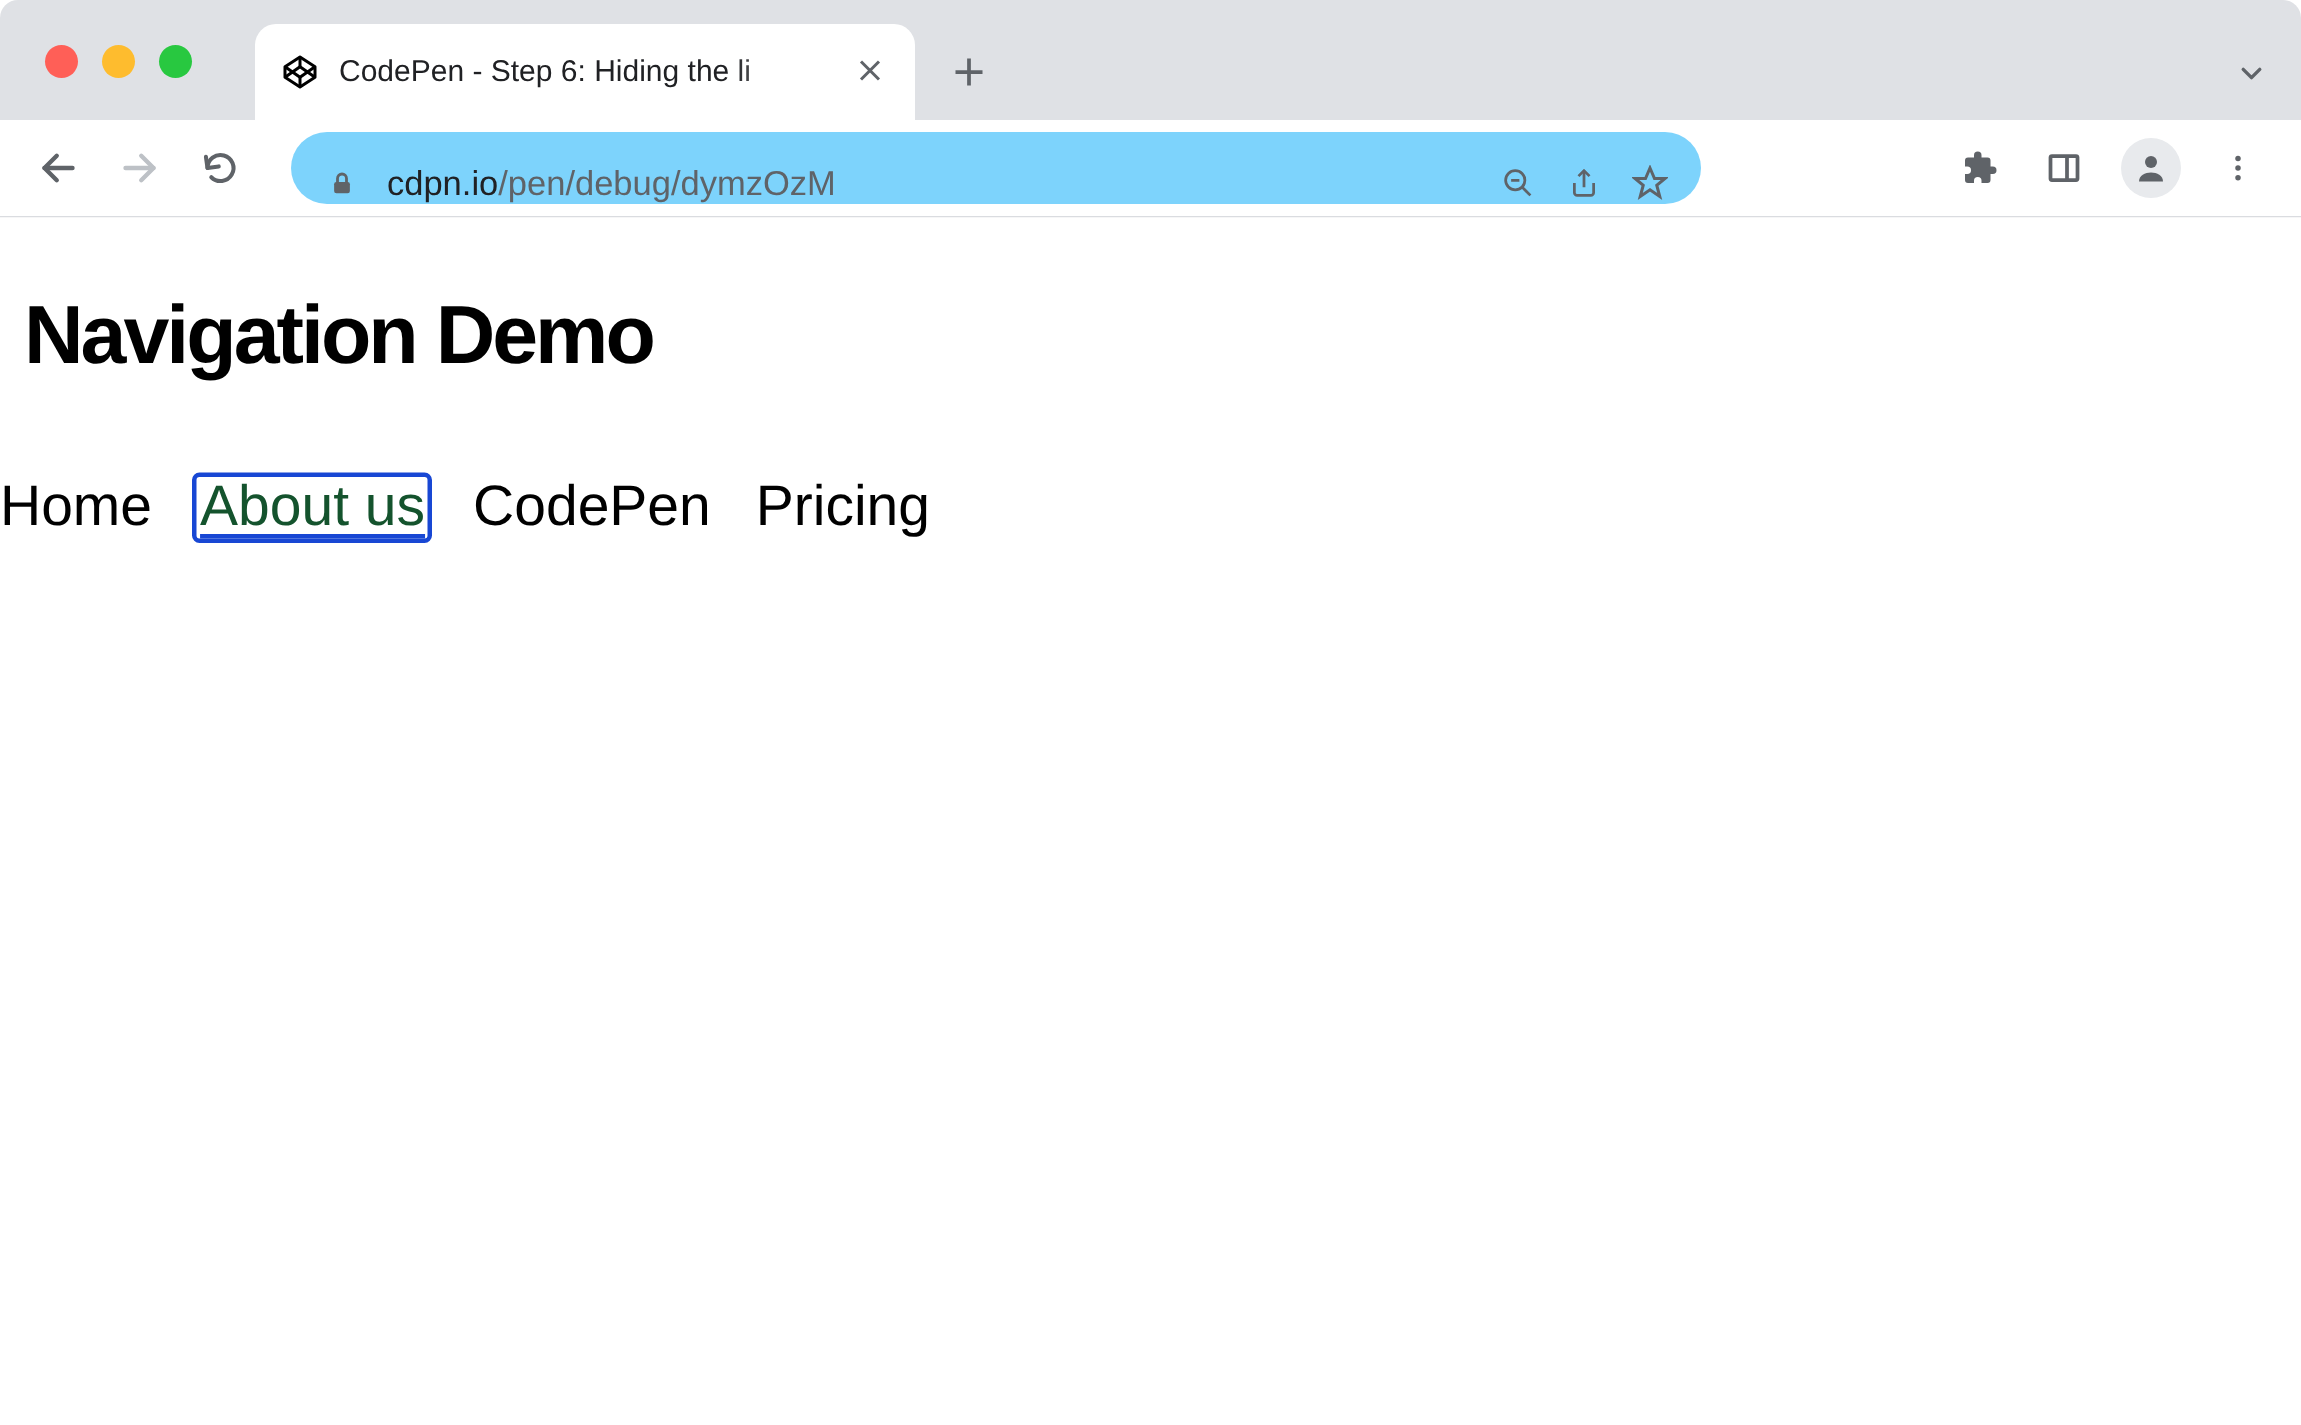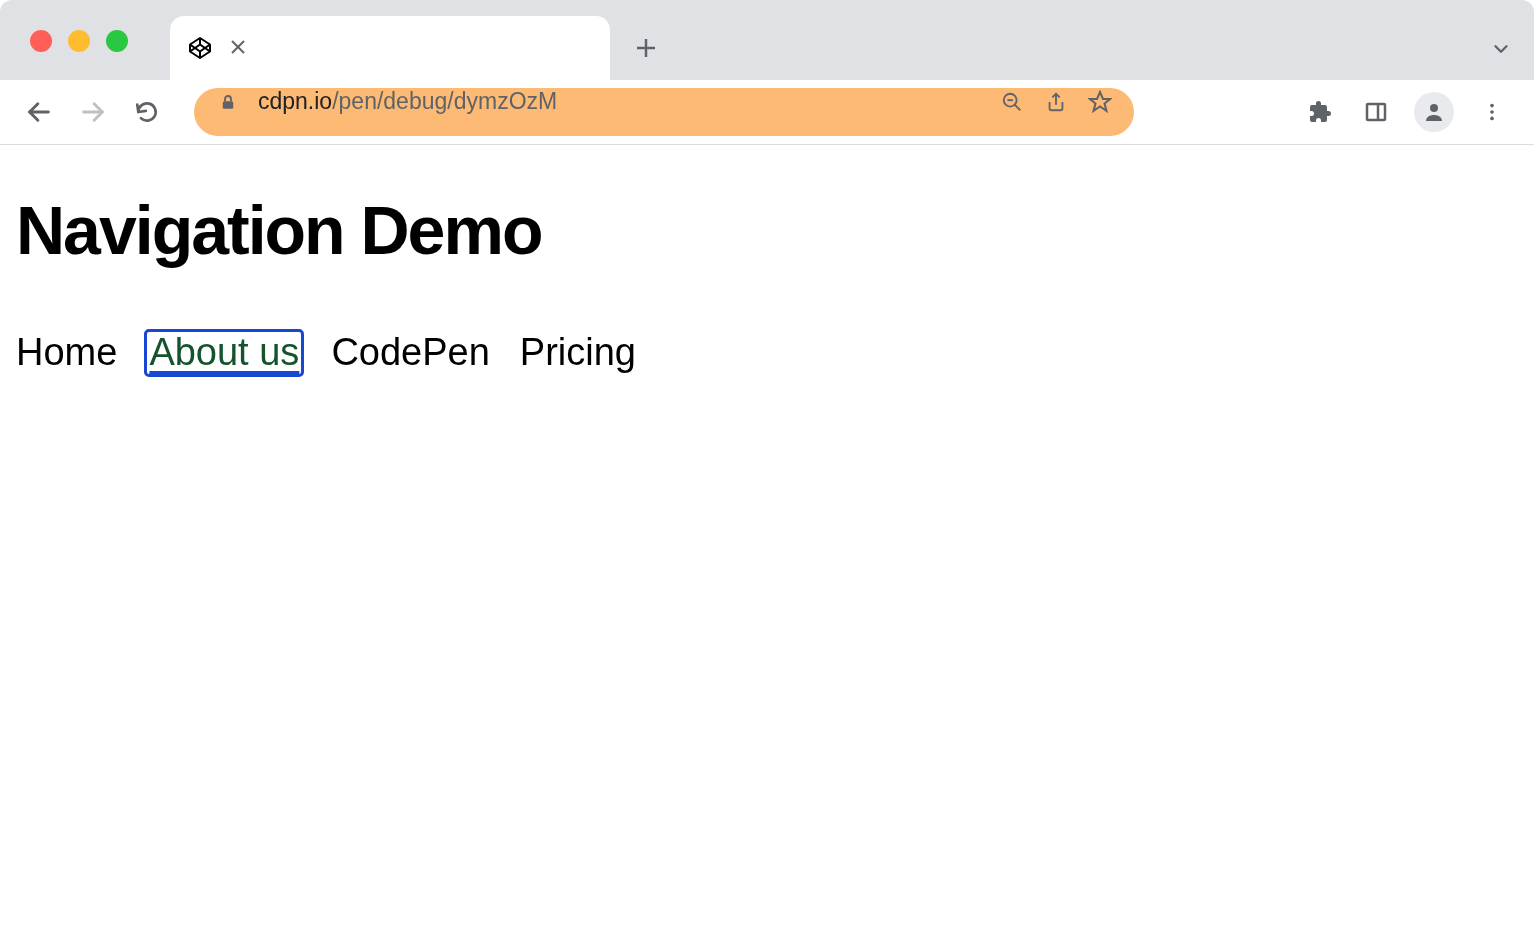--- a/index.html
+++ b/index.html
@@ -101,24 +101,24 @@
       justify-content: center;
       color: #5f6368;
       border-radius: 50%;
     }
     .nav-btn.disabled { color: #bdc1c6; }
     .address-bar {
       flex: 1;
       max-width: 940px;
       margin-left: 14px;
       height: 48px;
-      background: #fdba74;
+      background: #7dd3fc;
       border-radius: 24px;
       display: flex;
-      align-items: flex-start;
+      align-items: flex-end;
       padding: 0 20px;
       gap: 16px;
       color: #202124;
       font-size: 23px;
     }
     .address-url {
       flex: 1;
       white-space: nowrap;
       overflow: hidden;
     }
@@ -158,29 +158,29 @@
       color: #5f6368;
     }
     .codepen-icon svg { display:block; }
 
     
     .viewport {
       background: #fff;
       padding: 0;
     }
     .page-title {
-      font-size: 68px;
+      font-size: 55px;
       font-weight: 800;
       letter-spacing: -2px;
       color: #000;
       padding: 48px 16px 0 16px;
       line-height: 1.1;
     }
     .page-nav {
-      padding: 64px 16px 0 16px;
+      padding: 64px 16px 0 0;
       display: flex;
       gap: 30px;
       font-size: 38px;
       color: #000;
       align-items: flex-start;
     }
     .page-nav a {
       color: #000;
       text-decoration: none;
       line-height: 1.1;
@@ -209,20 +209,21 @@
   <div class="tab">
     <span class="codepen-icon">
       <svg width="24" height="24" viewBox="0 0 24 24" fill="none" stroke="#000" stroke-width="2" stroke-linejoin="round">
         <polygon points="12,2 22,8.5 22,15.5 12,22 2,15.5 2,8.5"></polygon>
         <polyline points="2,8.5 12,15.5 22,8.5"></polyline>
         <polyline points="2,15.5 12,8.5 22,15.5"></polyline>
         <line x1="12" y1="2" x2="12" y2="8.5"></line>
         <line x1="12" y1="15.5" x2="12" y2="22"></line>
       </svg>
     </span>
+    <span class="tab-title">CodePen - Step 6: Hiding the li</span>
     <span class="tab-close">
       <svg width="16" height="16" viewBox="0 0 16 16">
           <line x1="2" y1="2" x2="14" y2="14" stroke="#5f6368" stroke-width="2"></line>
           <line x1="14" y1="2" x2="2" y2="14" stroke="#5f6368" stroke-width="2"></line>
         </svg>
     </span>
   </div>
   <div class="new-tab">
     <svg width="22" height="22" viewBox="0 0 22 22">
         <line x1="11" y1="2" x2="11" y2="20" stroke="#5f6368" stroke-width="2.5"></line>

